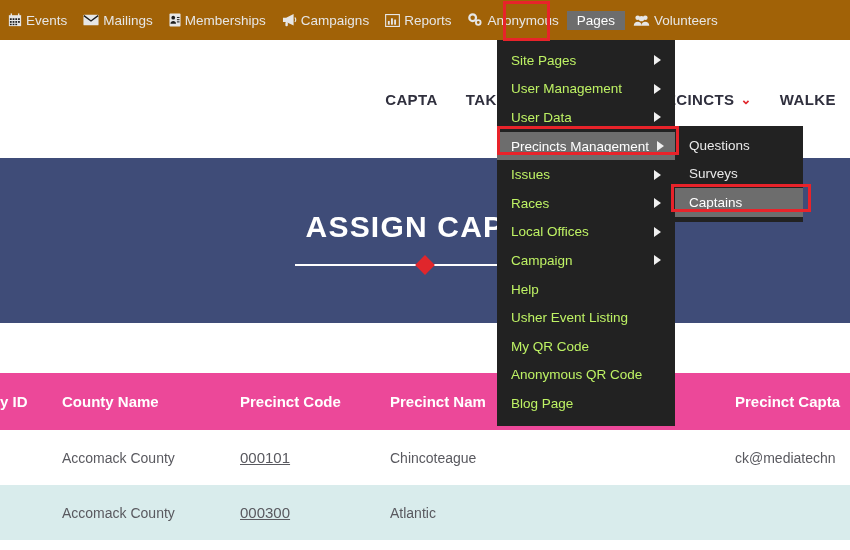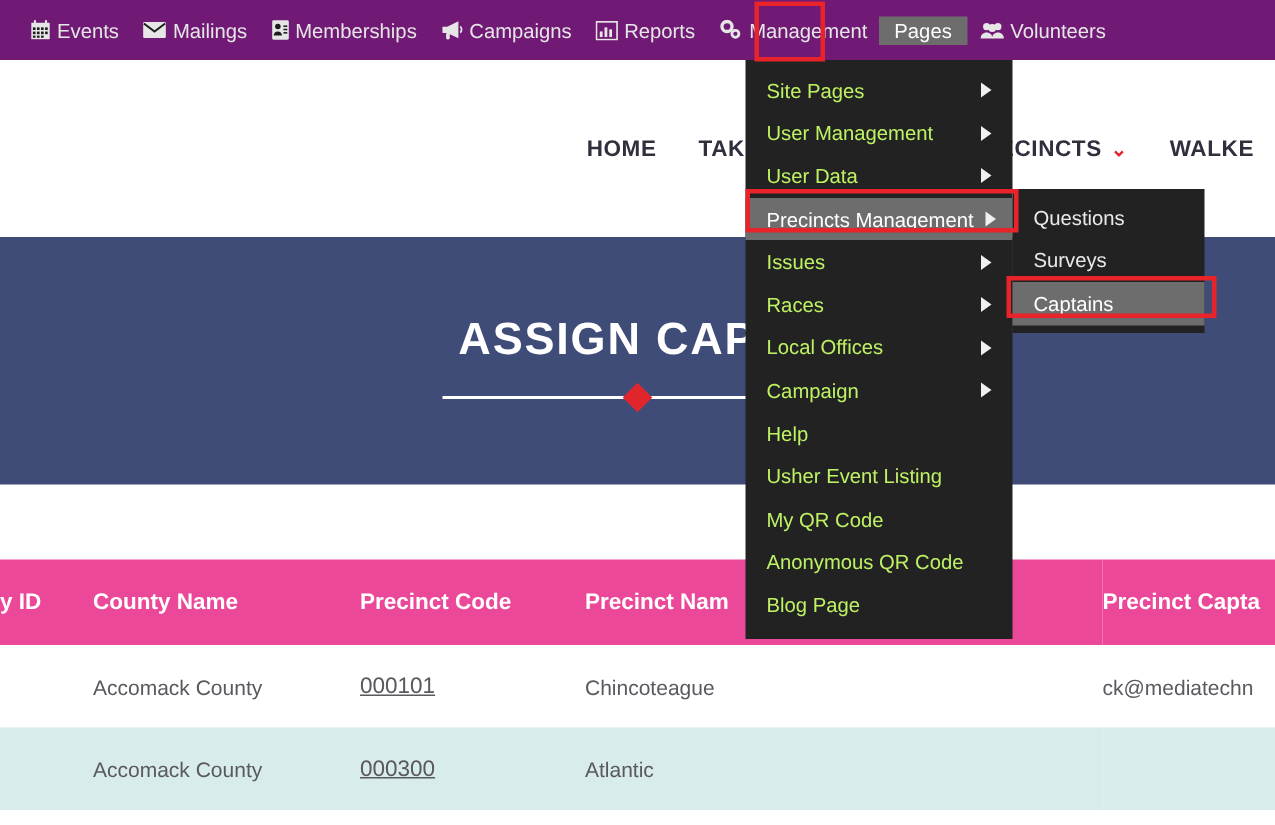--- a/index.html
+++ b/index.html
@@ -7,24 +7,23 @@
     width: 850px; height: 550px;
     overflow: hidden;
     background: #ffffff;
     font-family: "Liberation Sans", sans-serif;
   }
   #root { position: relative; width: 850px; height: 550px; overflow: hidden; }
 
   
   .topbar {
     position: absolute; left: 0; top: 0; width: 850px; height: 40px;
-    background: #701a75;
+    background: #a16207;
     display: flex; align-items: center;
     z-index: 40;
-    padding-left: 12px;
   }
   .topitem {
     display: flex; align-items: center; gap: 4px;
     color: #e6e6e6; font-size: 13.5px;
     padding: 0 8px; height: 40px;
     white-space: nowrap;
   }
   .topitem .ic { display: inline-flex; align-items: center; }
   .topitem .ic svg { display: block; }
   .topitem.active {
@@ -207,21 +206,21 @@
           <td>Atlantic</td>
           <td></td>
         </tr>
       </tbody>
     </table>
   </div>
 
   <div class="subnav">
     <div class="subnav-inner">
       <div class="subitem">
-        <span>HOME</span>
+        <span>CAPTA</span>
       </div>
       <div class="subitem">
         <span>TAKE ACTION</span>
       </div>
       <div class="subitem">
         <span></span>
         <span class="chev">⌄</span>
       </div>
       <div class="subitem">
         <span>PRECINCTS</span>
@@ -304,21 +303,21 @@
       <span>Reports</span>
     </div>
 
     <div class="topitem">
       <span class="ic">
         <svg width="16" height="14" viewBox="0 0 17 15">
             <circle cx="6" cy="5" r="3.6" fill="none" stroke="#e6e6e6" stroke-width="2.4"></circle>
             <circle cx="12" cy="10.2" r="2.5" fill="none" stroke="#e6e6e6" stroke-width="2"></circle>
           </svg>
       </span>
-      <span>Management</span>
+      <span>Anonymous</span>
     </div>
 
     <div class="topitem active">
       <span>Pages</span>
     </div>
 
     <div class="topitem">
       <span class="ic">
         <svg width="17" height="13" viewBox="0 0 18 13">
             <circle cx="5" cy="3.6" r="2.5" fill="#e6e6e6"></circle>

